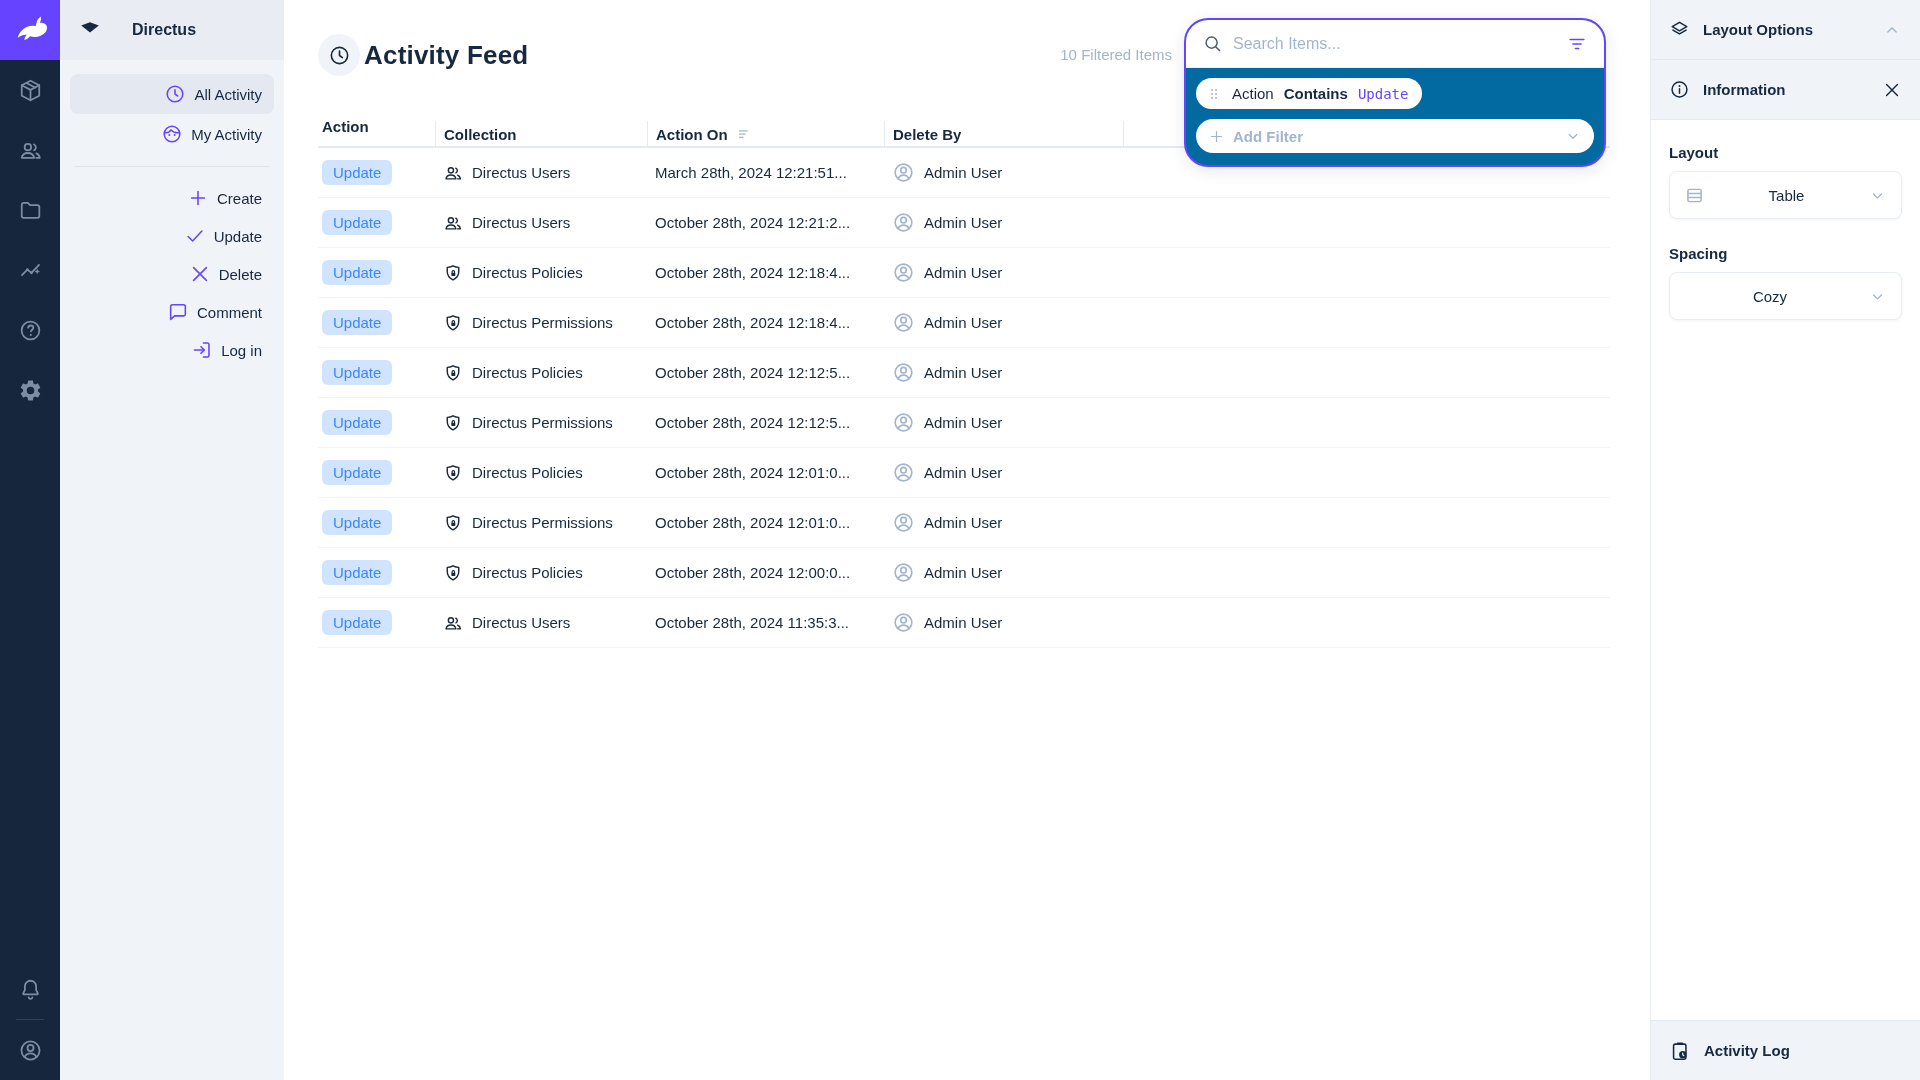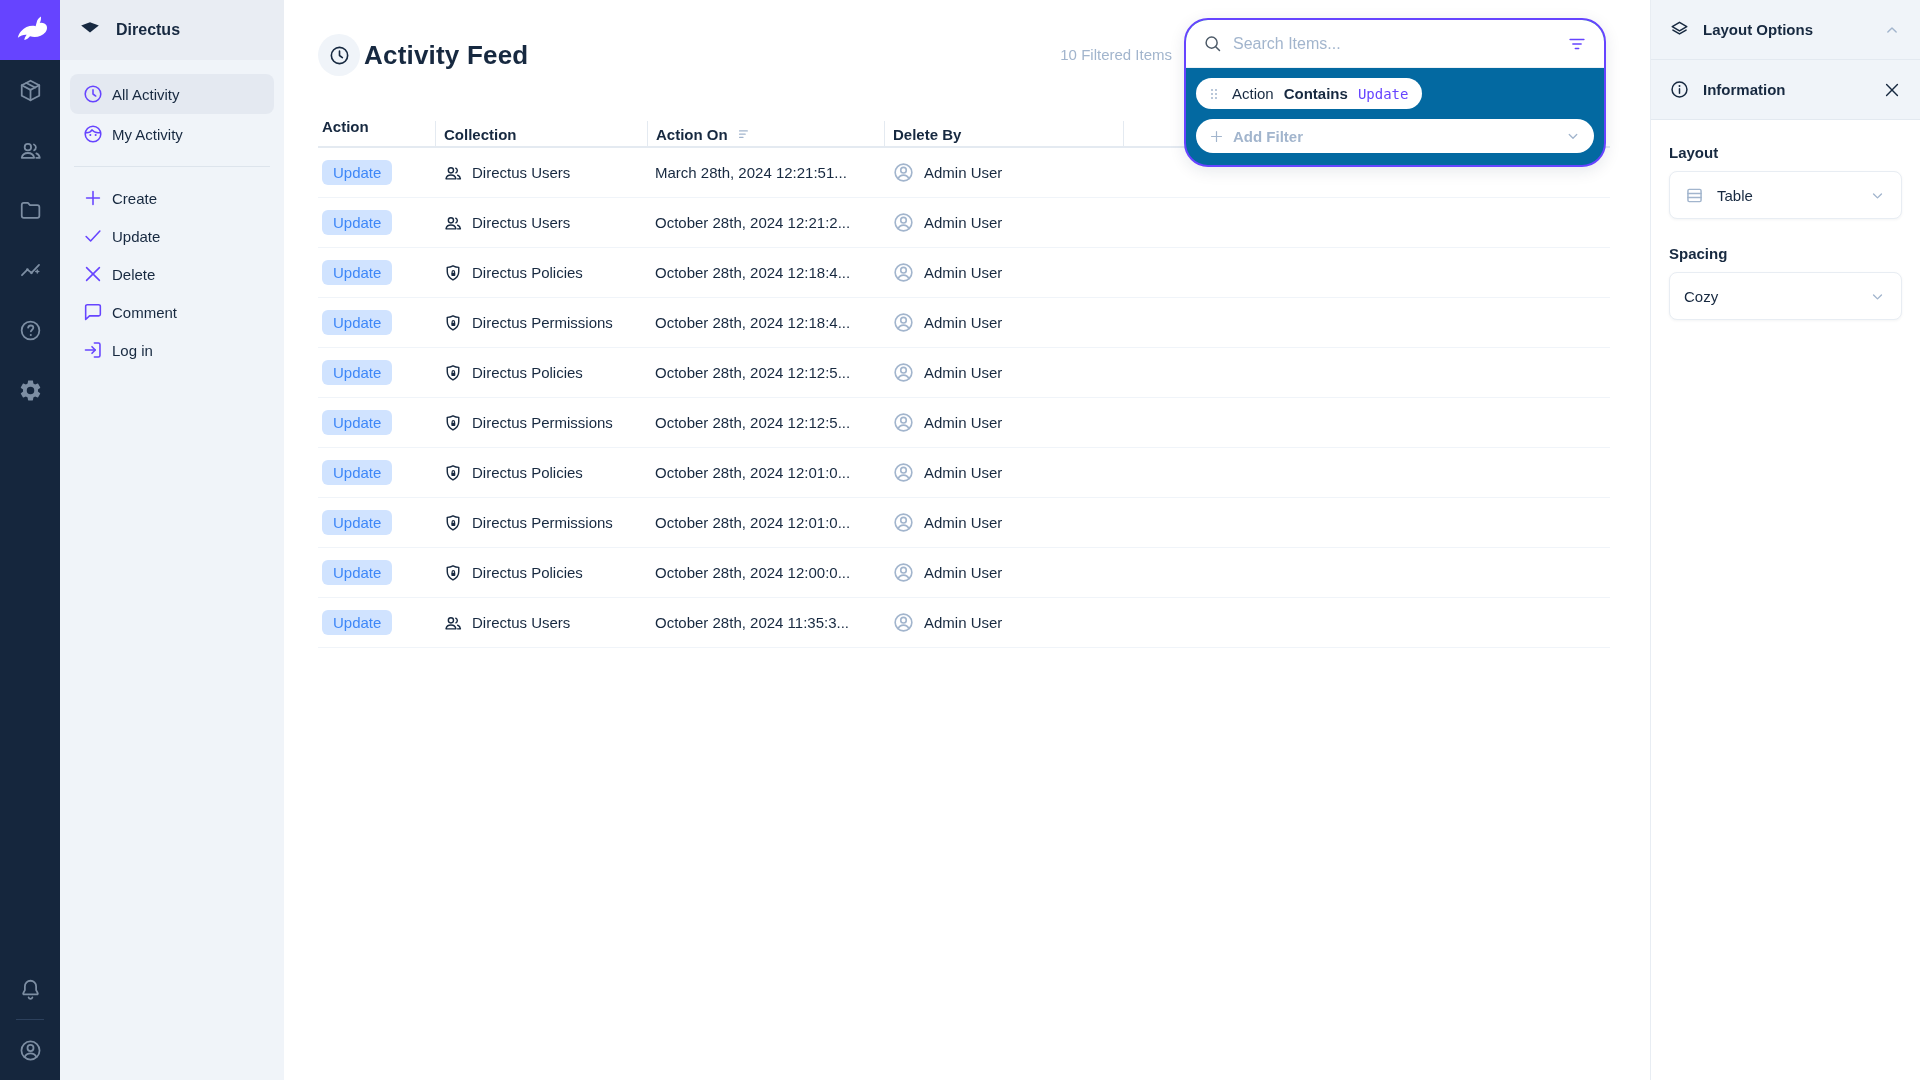--- a/index.html
+++ b/index.html
@@ -14,25 +14,25 @@
   .module-bar { width:60px; height:1080px; background:#15263D; display:flex; flex-direction:column; flex:none; }
   .logo-tile { width:60px; height:60px; background:#6644FF; display:flex; align-items:center; justify-content:center; }
   .logo-tile .icon { width:38px; height:38px; color:#fff; }
   .module-btn { width:60px; height:60px; display:flex; align-items:center; justify-content:center; color:#7D8EA3; cursor:pointer; }
   .module-btn .icon { width:25px; height:25px; }
   .module-spacer { flex:1; }
   .module-divider { height:1px; background:#2C405C; margin:0 16px; }
 
   
   .nav-sidebar { width:224px; height:1080px; background:#F0F4F9; flex:none; display:flex; flex-direction:column; }
-  .project-header { height:60px; background:#E9EDF3; display:flex; align-items:center; gap:14px; padding:4px 18px; flex:none; }
+  .project-header { height:60px; background:#E9EDF3; display:flex; align-items:center; gap:30px; padding:4px 18px; flex:none; }
   .project-header .icon { width:24px; height:24px; color:#172940; }
   .project-name { font-weight:600; font-size:16px; }
   .nav-list { padding:14px 10px 0; }
-  .nav-item { display:flex; align-items:center; gap:8px; height:40px; padding:0 12px; border-radius:8px; font-weight:500; cursor:pointer; }
+  .nav-item { display:flex; align-items:center; gap:8px; height:40px; padding:0 12px; border-radius:8px; font-weight:500; cursor:pointer;justify-content:flex-end; }
   .nav-item.active { background:#E4E9F1; }
   .nav-item .icon { width:22px; height:22px; color:#6644FF; }
   .nav-divider { height:1px; background:#DDE4EC; margin:12px 14px 12px 14px; }
   .nav-item.small { height:38px; }
 
   
   .main { flex:1; position:relative; background:#fff; min-width:0; }
   .main-header { display:flex; align-items:center; gap:4px; padding:34px 34px 0; }
   .title-circle { width:42px; height:42px; border-radius:50%; background:#F0F4F9; display:flex; align-items:center; justify-content:center; }
   .title-circle .icon { width:23px; height:23px; color:#172940; }
@@ -74,21 +74,21 @@
 
   
   .right-sidebar { width:270px; height:1080px; flex:none; background:#fff; border-left:1px solid #E8EDF3; display:flex; flex-direction:column; }
   .strip { height:60px; background:#F0F4F9; display:flex; align-items:center; gap:13px; padding:0 18px; border-bottom:1px solid #E3E9F0; flex:none; }
   .strip .lead { width:21px; height:21px; color:#172940; }
   .strip .label { font-weight:600; font-size:15px; flex:1; }
   .strip .trail { width:20px; height:20px; color:#172940; cursor:pointer; }
   .strip .trail.muted { color:#A2B5CD; }
   .drawer-body { flex:1; padding:24px 18px; }
   .field-label { font-weight:700; font-size:15px; margin-bottom:10px; }
-  .select { height:48px; border:1px solid #E8EDF3; border-radius:8px; background:#fff; box-shadow:0 1px 3px rgba(23,41,64,.05); display:flex; align-items:center; gap:12px; padding:0 14px; cursor:pointer; margin-bottom:26px; }
+  .select { height:48px; border:1px solid #E8EDF3; border-radius:8px; background:#fff; box-shadow:0 1px 3px rgba(23,41,64,.05); display:flex; align-items:center; gap:12px; padding:0 14px; cursor:pointer; margin-bottom:26px;text-align:center; }
   .select .lead { width:21px; height:21px; color:#A2B5CD; }
   .select .value { flex:1; font-size:15px; }
   .select .chev { width:19px; height:19px; color:#A2B5CD; }
   .drawer-footer { height:60px; background:#F0F4F9; border-top:1px solid #E3E9F0; display:flex; align-items:center; gap:13px; padding:0 18px; flex:none; cursor:pointer; }
   .drawer-footer .icon { width:22px; height:22px; color:#172940; }
   .drawer-footer .label { font-weight:600; font-size:15px; }
 </style>
 </head>
 <body>
 
@@ -688,13 +688,24 @@
     <div class="field-label">Spacing</div>
     <div class="select">
       <span class="value">Cozy</span>
       <span class="icon chev">
         <svg viewBox="0 0 24 24">
             <path d="m7 10 5 5 5-5"></path>
           </svg>
       </span>
     </div>
   </div>
+  <div class="drawer-footer">
+    <span class="icon">
+      <svg viewBox="0 0 24 24">
+          <rect x="5" y="4.5" width="13.5" height="16.5" rx="1.8"></rect>
+          <path d="M9.5 4.5v-1h5v1"></path>
+          <circle cx="15" cy="16" r="4" fill="currentColor" stroke="none"></circle>
+          <path d="M15 14.4v1.8l1.2.9" stroke="#F0F4F9" stroke-width="1.3"></path>
+        </svg>
+    </span>
+    <span class="label">Activity Log</span>
+  </div>
 </div>
 
 </body></html>

